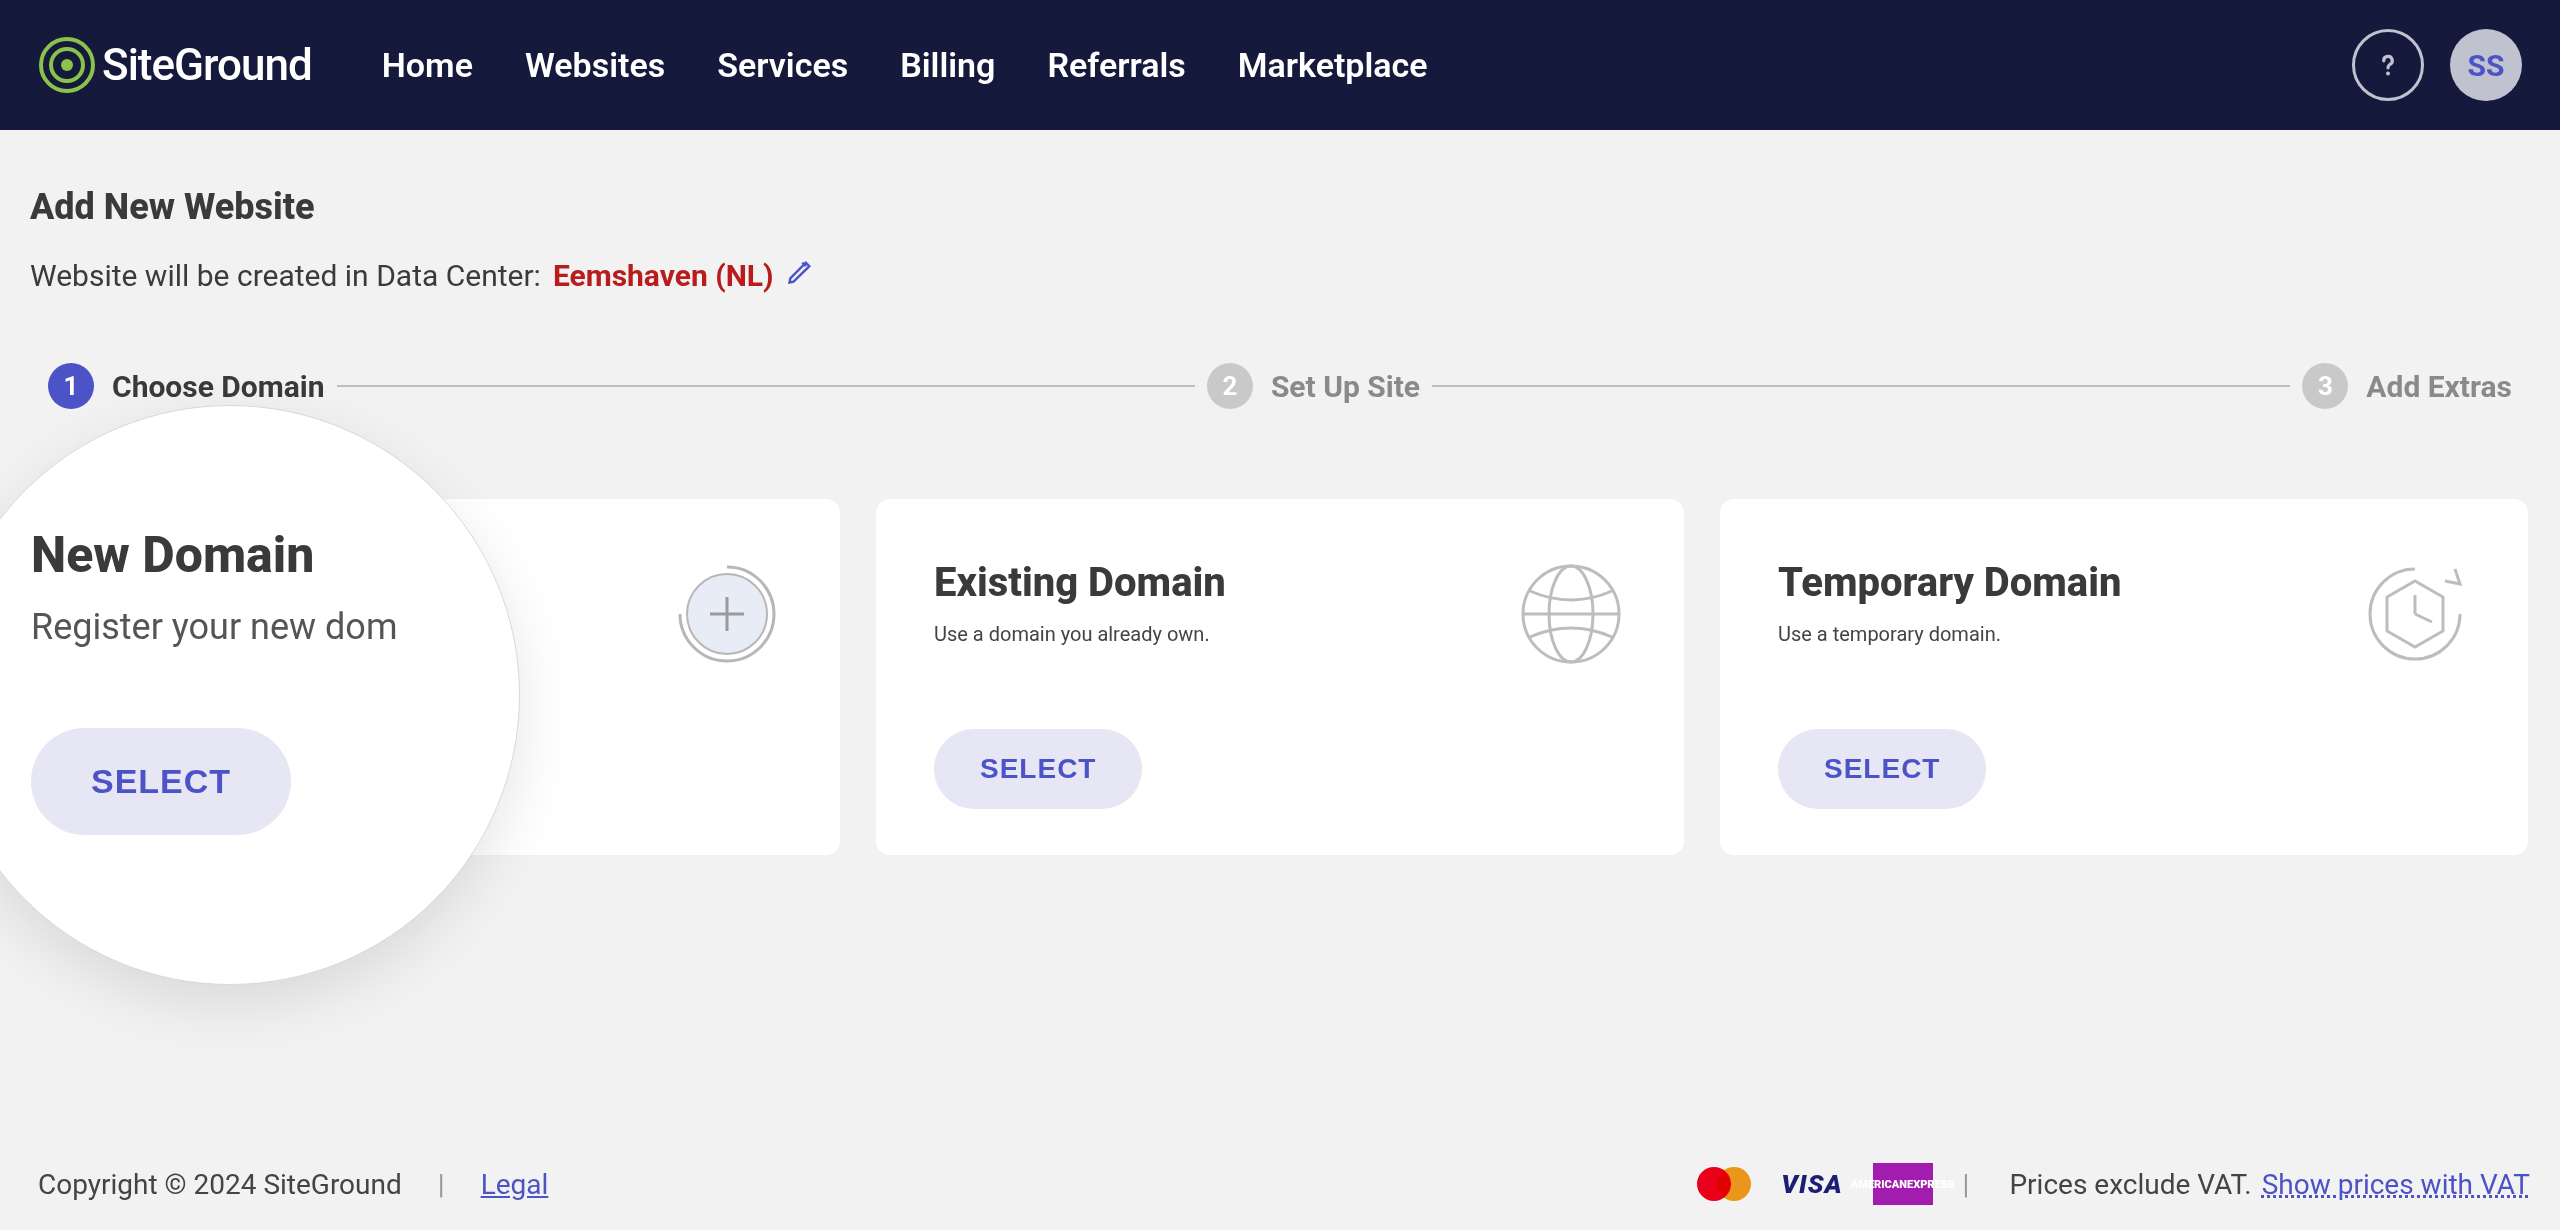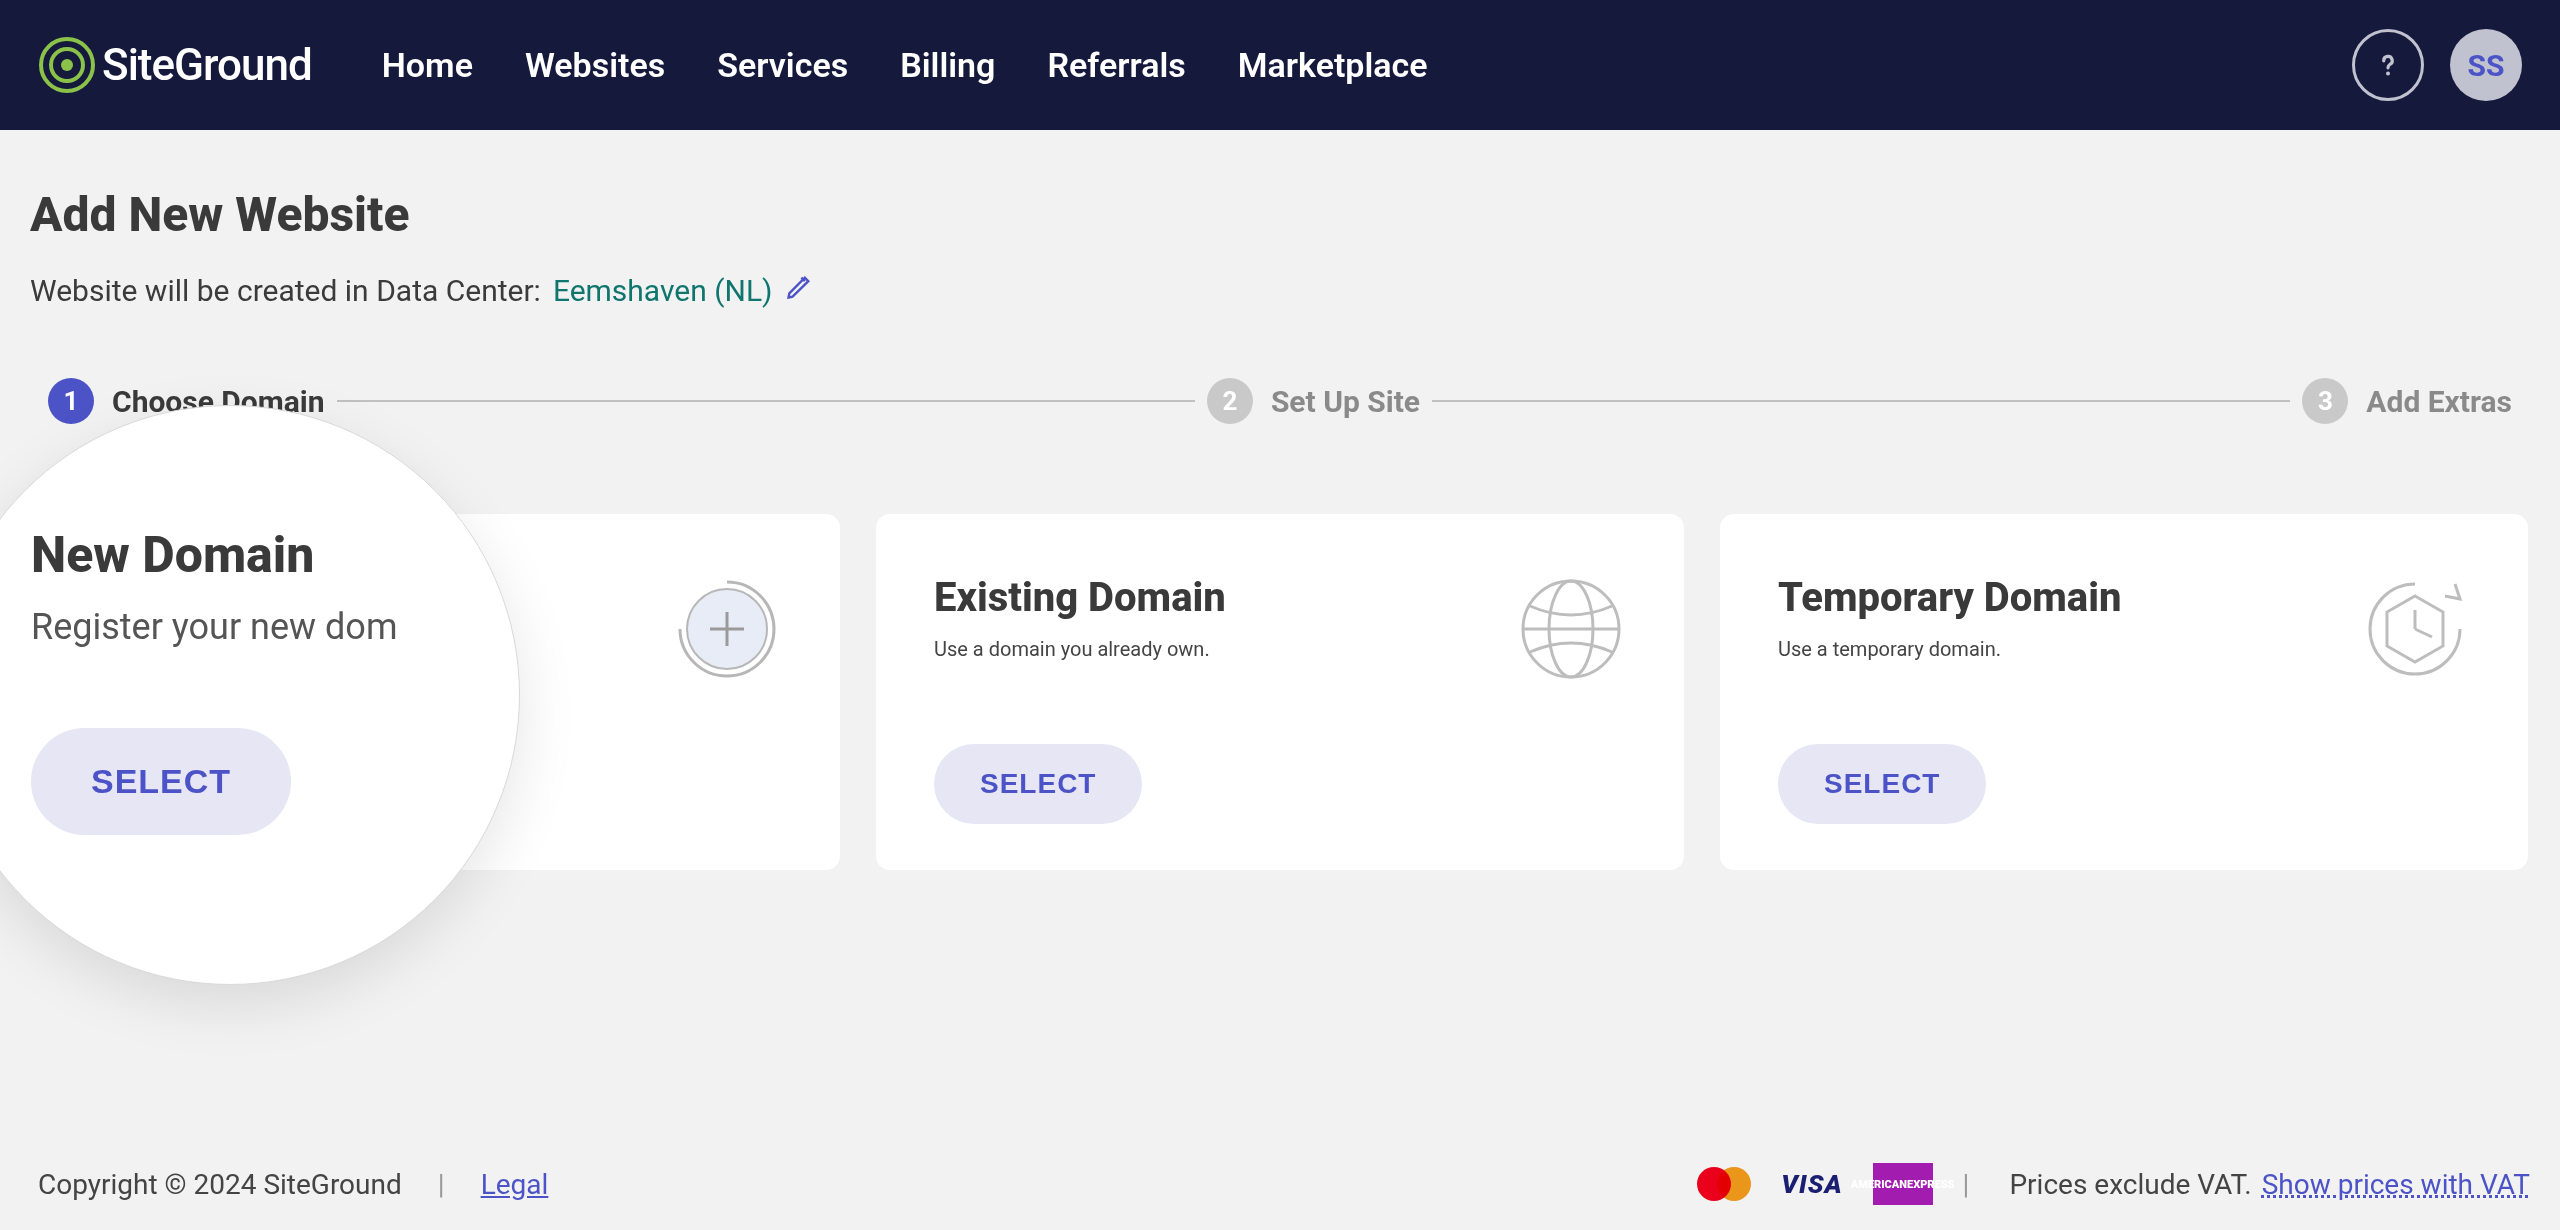--- a/index.html
+++ b/index.html
@@ -42,23 +42,23 @@
     width: 72px; height: 72px; border: 3px solid #c0c2cf; border-radius: 50%;
     display:flex;align-items:center;justify-content:center;cursor:pointer;
   }
   .avatar {
     width: 72px; height: 72px; border-radius: 50%; background: #c0c2cf;
     display:flex;align-items:center;justify-content:center;
     color:#4b53c7;font-size:30px;font-weight:700;cursor:pointer;
   }
   
   .page { padding: 56px 30px 0 30px; }
-  .page-title { font-size: 48px; font-weight: 800; color:#3a3a3a; margin-bottom: 30px; }
+  .page-title { font-size: 36px; font-weight: 800; color:#3a3a3a; margin-bottom: 30px; }
   .dc-row { display:flex;align-items:center;gap:12px;font-size:30px;color:#3b3b3b;margin-bottom:70px; }
-  .dc-link { color:#0f766e;font-weight:400; }
+  .dc-link { color:#b91c1c;font-weight:700; }
   .edit-icon { color:#4b53c7;cursor:pointer; }
   
   .stepper { display:flex;align-items:center;width:100%;margin-bottom:90px;padding:0 18px; }
   .step { display:flex;align-items:center;gap:18px;font-size:30px;font-weight:700;color:#3a3a3a; }
   .step .num {
     width:46px;height:46px;border-radius:50%;display:flex;align-items:center;justify-content:center;
     font-size:26px;font-weight:700;
   }
   .step.active .num { background:#4b53c7;color:#fff; }
   .step.inactive .num { background:#c9c9c9;color:#fff; }

